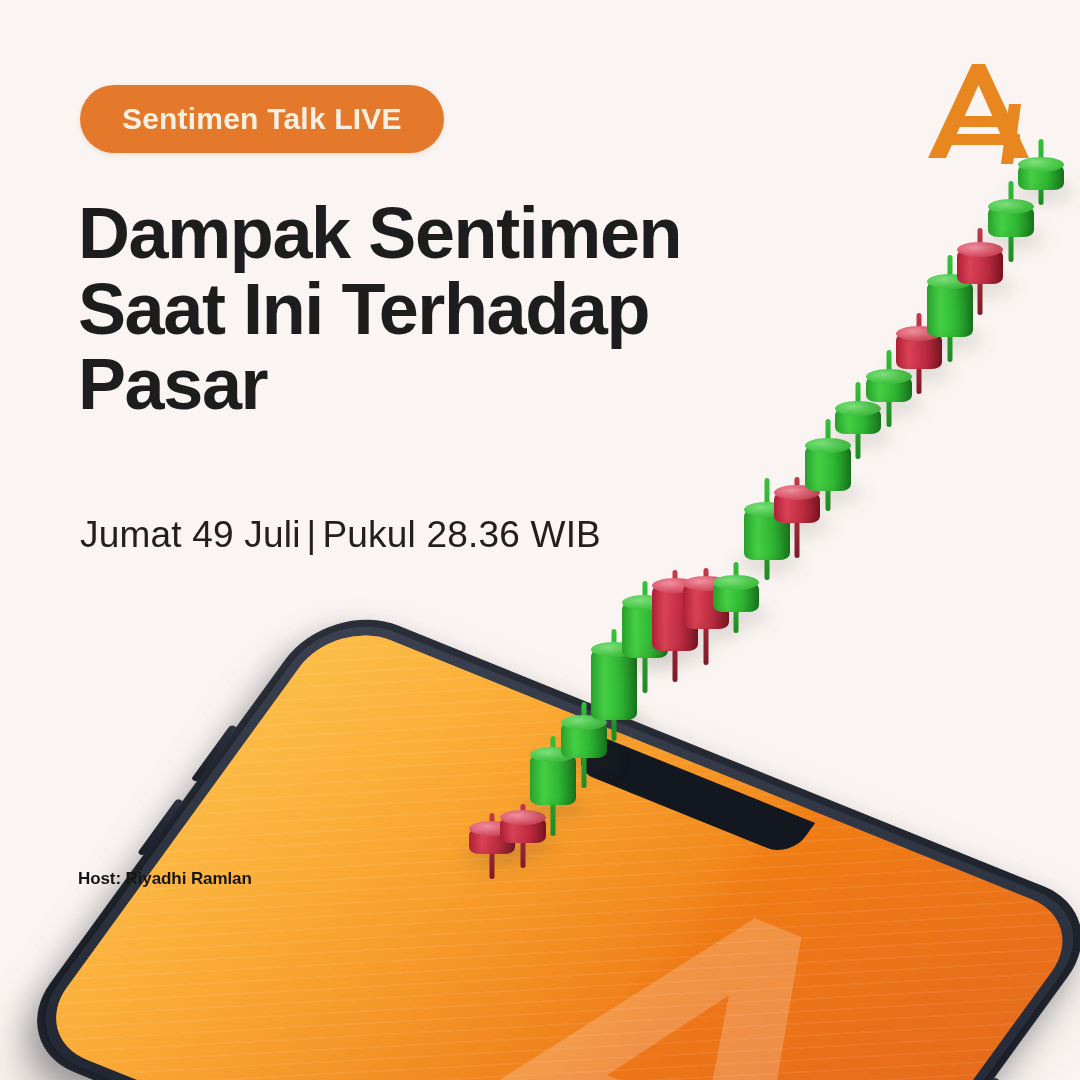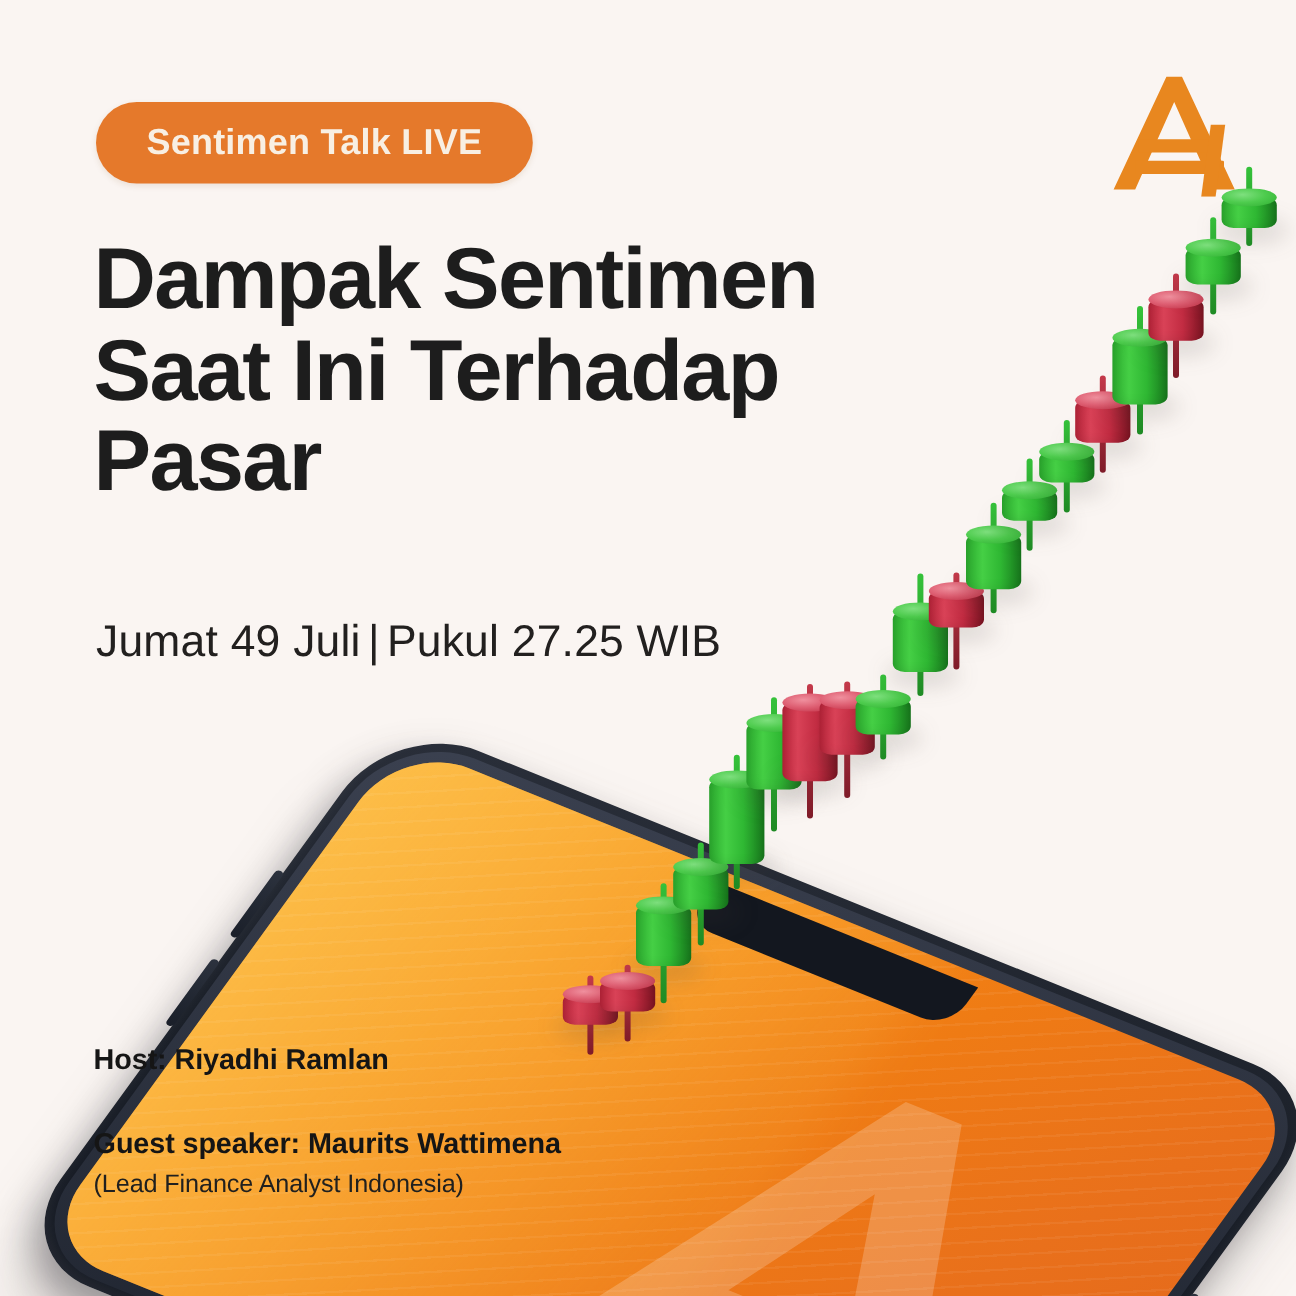--- a/index.html
+++ b/index.html
@@ -61,21 +61,21 @@
     font-weight:300;
     letter-spacing:.2px;
     white-space:nowrap;
   }
   .datetime .sep { padding:0 6px; font-weight:300; }
 
   
   .speakers { position:absolute; left:78px; top:868px; width:520px; z-index:40; }
   .spk-block + .spk-block { margin-top:38px; }
   .spk-name {
-    color:#151515; font-size:24px; font-weight:bold;
+    color:#151515; font-size:17px; font-weight:bold;
     letter-spacing:-.1px; white-space:nowrap; line-height:1.35;
   }
   .spk-role {
     color:#20201f; font-size:21px; font-weight:400;
     letter-spacing:-.1px; white-space:nowrap; line-height:1.5;
   }
 
   
   .scene { position:absolute; left:0; top:0; width:1080px; height:1080px; }
 
@@ -216,21 +216,21 @@
     <span class="badge-label">Sentimen Talk LIVE</span>
   </div>
 
   <h1 class="headline">
     <span class="hl-line">Dampak Sentimen</span>
     <span class="hl-line">Saat Ini Terhadap</span>
     <span class="hl-line">Pasar</span>
   </h1>
 
   <div class="datetime">
-    <span>Jumat 49 Juli</span><span class="sep">|</span><span>Pukul 27.25 WIB</span>
+    <span>Jumat 49 Juli</span><span class="sep">|</span><span>Pukul 28.36 WIB</span>
   </div>
 
   <div class="scene">
 
     <div class="phone-wrap">
       <div class="phone-shadow"></div>
       <div class="phone-body"></div>
       <div class="phone-rim"></div>
       <div class="btn-vol v1"></div>
       <div class="btn-vol v2"></div>
@@ -365,19 +365,15 @@
           <div class="body" style="top: 25.5px; height: 26px;"></div>
           <div class="cap" style="top: 18.5px;"></div>
         </div>
       </div>
   </div>
 
   <div class="speakers">
     <div class="spk-block">
       <div class="spk-name">Host: Riyadhi Ramlan</div>
     </div>
-    <div class="spk-block">
-      <div class="spk-name">Guest speaker: Maurits Wattimena</div>
-      <div class="spk-role">(Lead Finance Analyst Indonesia)</div>
-    </div>
   </div>
 
 </div>
 
 </body></html>

